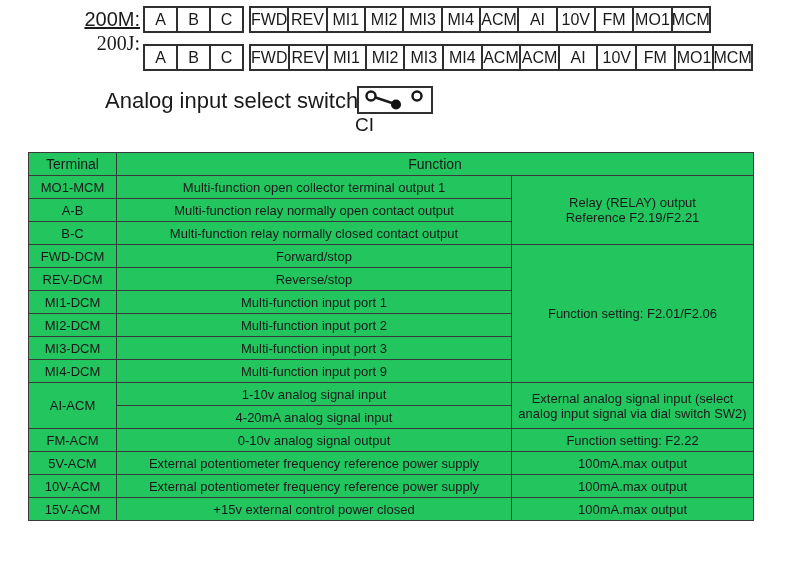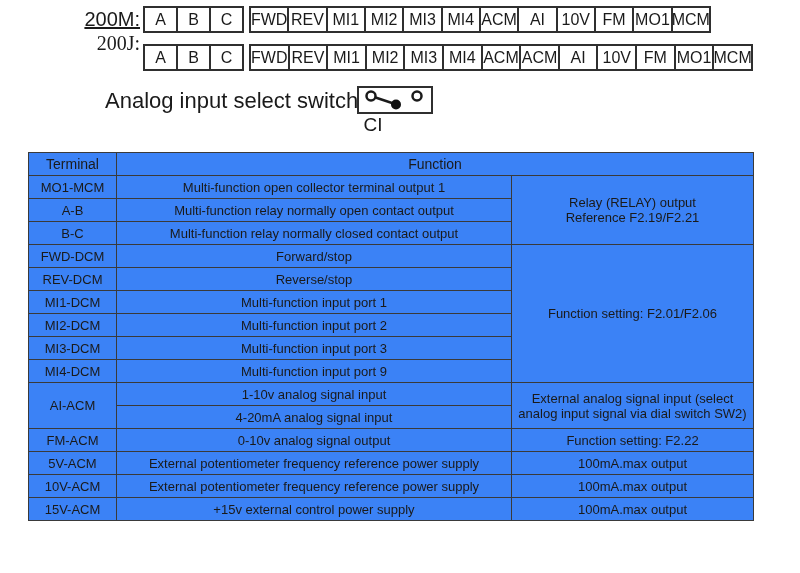--- a/index.html
+++ b/index.html
@@ -16,23 +16,23 @@
   .strip-label{font-size:20px;line-height:27px;text-align:right;white-space:nowrap;}
   .strip-group{display:flex;border:2px solid var(--strip_border);background:#fff;box-sizing:border-box;}
   .strip-group .cell{
     flex:1;display:flex;align-items:center;justify-content:center;
     font-size:16px;line-height:1;border-left:2px solid var(--strip_border);
     overflow:hidden;white-space:nowrap;
   }
   .strip-group .cell:first-child{border-left:none;}
   
   .switch-label{font-size:22px;line-height:28px;white-space:nowrap;margin-left:6px;}
-  .switch-pos{font-size:19px;line-height:20px;text-align:center;}
+  .switch-pos{font-size:19px;line-height:20px;text-align:left;}
   
-  table.fn-table{border-collapse:collapse;table-layout:fixed;width:725px;background:#3b82f6;}
+  table.fn-table{border-collapse:collapse;table-layout:fixed;width:725px;background:#22c55e;}
   table.fn-table td{
     border:1.5px solid var(--border);
     font-size:13px;height:20px;padding:1px 4px;
     text-align:center;vertical-align:middle;line-height:15px;
     overflow:hidden;
   }
   table.fn-table tr.hdr td{font-size:14px;}
   td.fn{text-align:left;padding-left:11px;}
   td.pre{white-space:pre-line;}
   td.note-left{text-align:left;padding:1px 2px 1px 3px;font-size:12.5px;white-space:pre-line;}
@@ -165,17 +165,17 @@
       <td class="fn">External potentiometer frequency reference power supply</td>
       <td>100mA.max output</td>
     </tr>
     <tr>
       <td>10V-ACM</td>
       <td class="fn">External potentiometer frequency reference power supply</td>
       <td>100mA.max output</td>
     </tr>
     <tr>
       <td>15V-ACM</td>
-      <td class="fn">+15v external control power supply</td>
+      <td class="fn">+15v external control power closed</td>
       <td>100mA.max output</td>
     </tr>
   </tbody>
 </table>
 
 </body></html>

